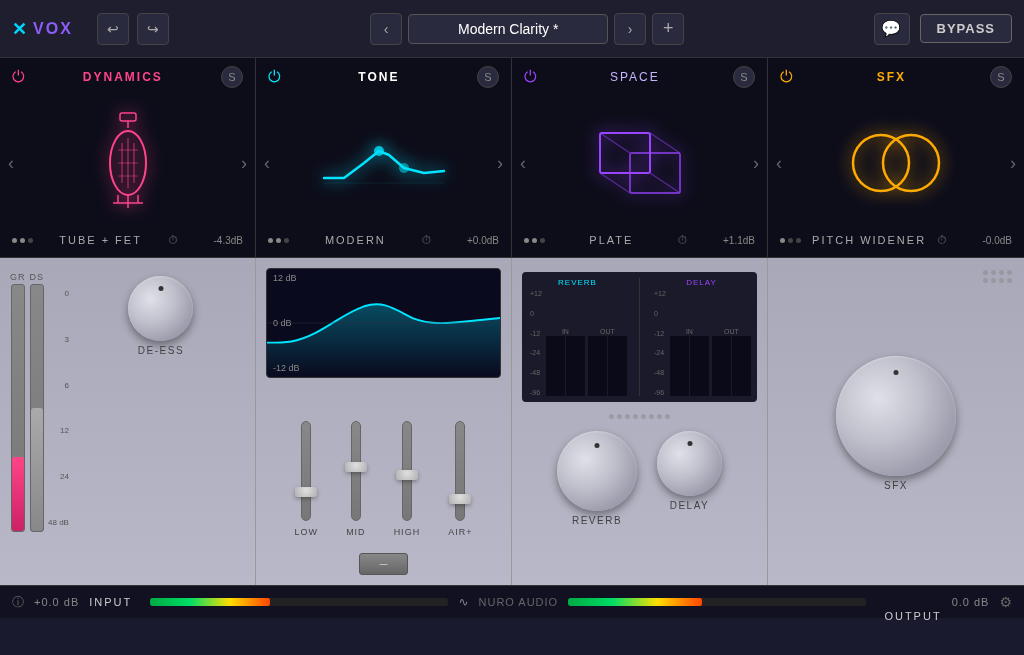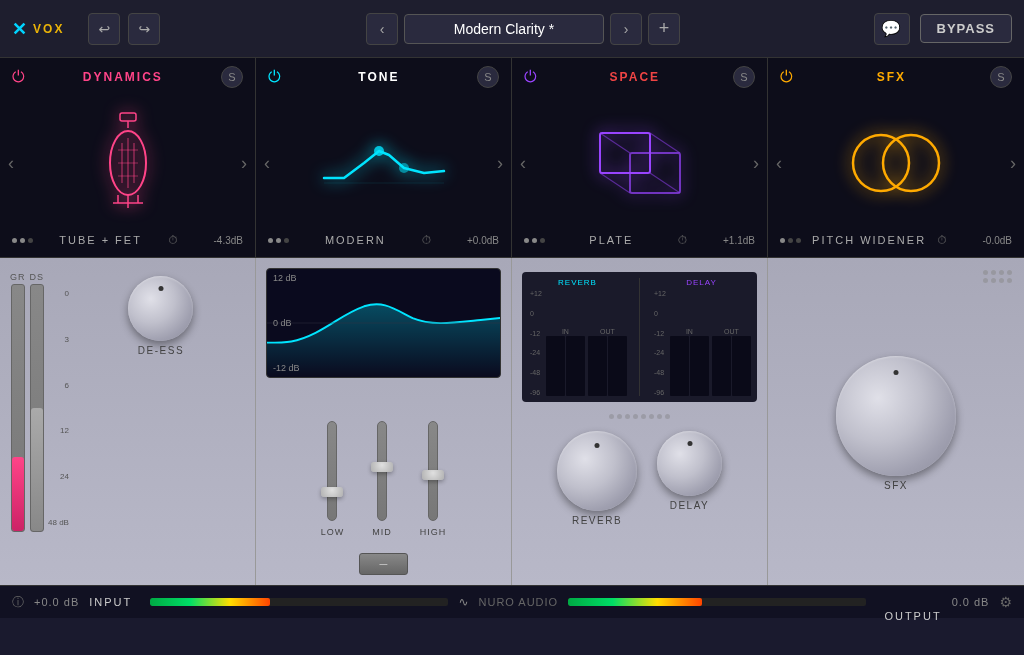--- a/index.html
+++ b/index.html
@@ -26,23 +26,23 @@
       align-items: center;
       gap: 6px;
       margin-right: 24px;
     }
     .logo-x {
       color: #00d4ff;
       font-weight: bold;
       font-size: 18px;
     }
     .logo-vox {
-      color: #eab308;
+      color: #8b5cf6;
       font-weight: bold;
-      font-size: 12px;
+      font-size: 16px;
       letter-spacing: 2px;
     }
     .nav-controls {
       display: flex;
       align-items: center;
       gap: 8px;
       margin-right: 12px;
     }
     .nav-btn {
       background: #2a2a3e;
@@ -160,21 +160,21 @@
     .power-btn {
       cursor: pointer;
       font-size: 16px;
     }
     .power-dynamics { color: #ff4488; }
     .power-tone { color: #00e5ff; }
     .power-space { color: #9944ff; }
     .power-sfx { color: #ffaa00; }
     .module-title-dynamics { color: #ff4488; font-size: 12px; font-weight: bold; letter-spacing: 2px; }
     .module-title-tone { color: #ffffff; font-size: 12px; font-weight: bold; letter-spacing: 2px; }
-    .module-title-space { color: #ef4444; font-size: 12px; font-weight: bold; letter-spacing: 2px; }
+    .module-title-space { color: #c4b5fd; font-size: 12px; font-weight: normal; letter-spacing: 2px; }
     .module-title-sfx { color: #ffaa00; font-size: 12px; font-weight: bold; letter-spacing: 2px; }
     .module-s-btn {
       background: #2a2a3e;
       border: 1px solid #444;
       border-radius: 50%;
       color: #888;
       width: 22px;
       height: 22px;
       display: flex;
       align-items: center;
@@ -772,20 +772,26 @@
         <div class="slider-track">
           <div class="slider-thumb" style="top: 40px;"></div>
         </div>
         <span class="slider-label">MID</span>
       </div>
       <div class="slider-col">
         <div class="slider-track">
           <div class="slider-thumb" style="top: 48px;"></div>
         </div>
         <span class="slider-label">HIGH</span>
+      </div>
+      <div class="slider-col">
+        <div class="slider-track">
+          <div class="slider-thumb" style="top: 72px;"></div>
+        </div>
+        <span class="slider-label">AIR+</span>
       </div>
     </div>
     <div class="tone-preset-btn">─</div>
   </div>
 
   <div class="control-panel space-panel">
     <div class="space-meters-row">
 
       <div class="space-meter-section">
         <span class="space-meter-title">REVERB</span>

